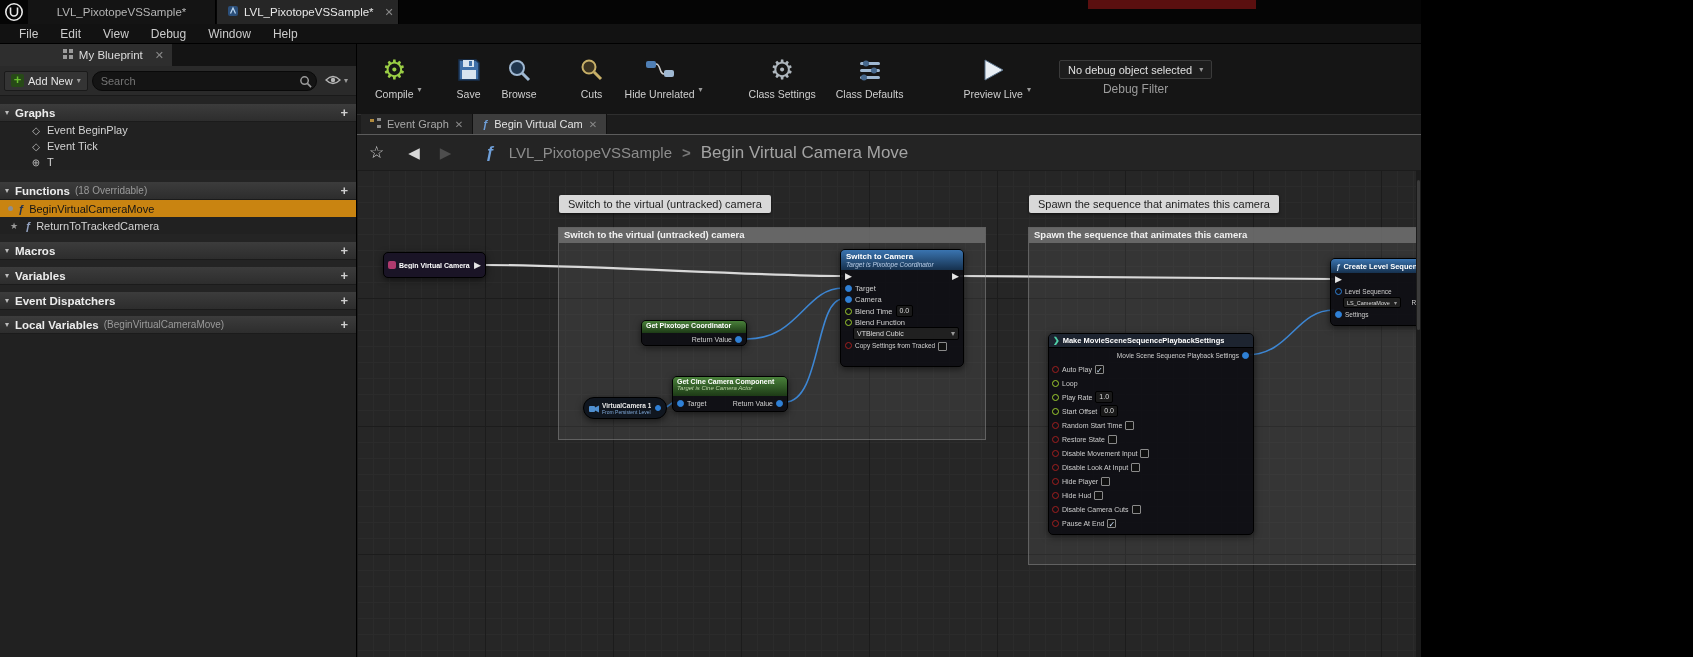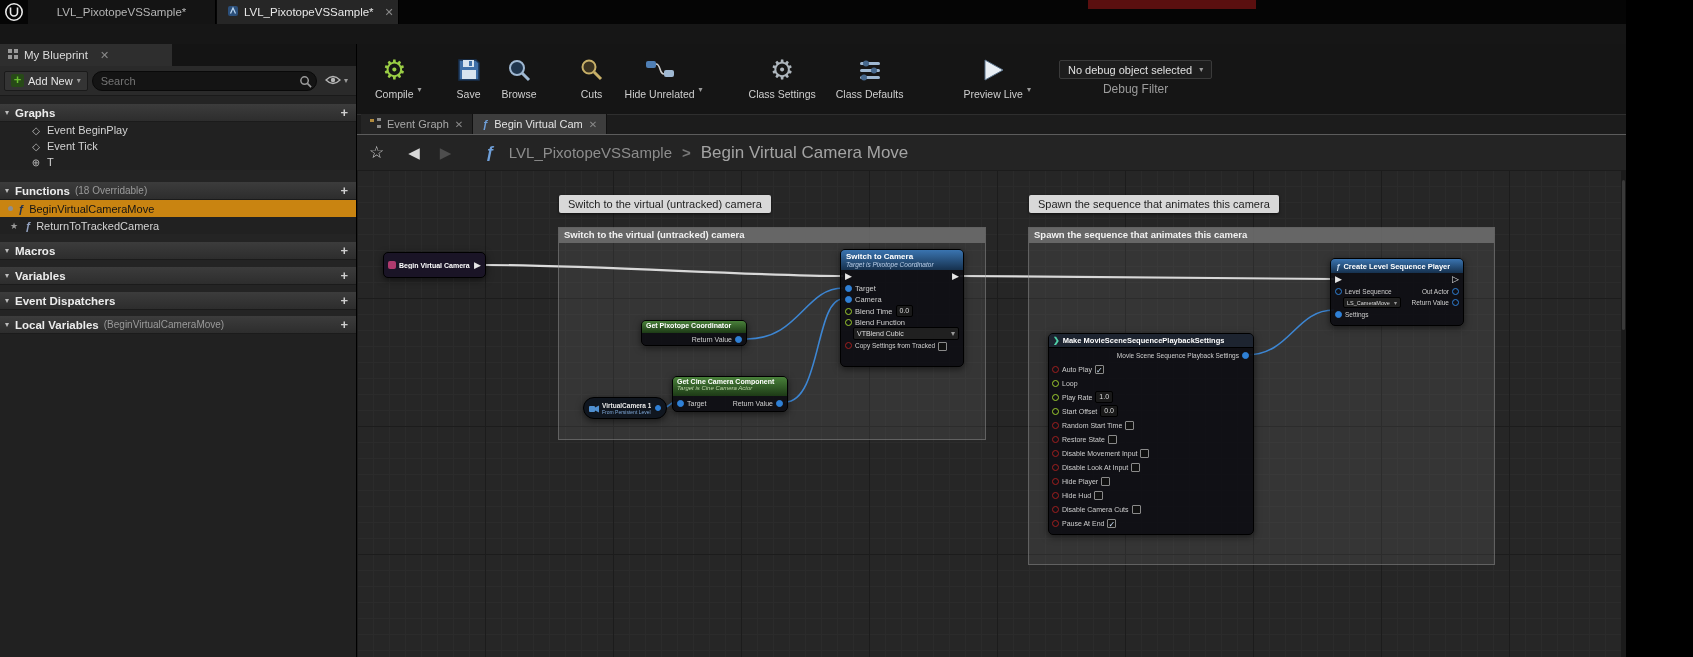--- a/index.html
+++ b/index.html
@@ -1,34 +1,34 @@
 <!DOCTYPE html>
 <html><head>
 <meta charset="utf-8">
 <style>
   * { margin:0; padding:0; box-sizing:border-box; }
   body { font-family:"Liberation Sans", sans-serif; background:#000; }
-  #app { position:relative; width:1626px; height:657px; overflow:hidden; background:#161616; }
+  #app { position:relative; width:1421px; height:657px; overflow:hidden; background:#161616; }
   .abs { position:absolute; }
 
   
   #titlebar { position:absolute; left:0; top:0; width:1693px; height:24px; background:#050505; }
   .win-tab { position:absolute; top:0; height:24px; display:flex; align-items:center; gap:5px; padding:0 10px; font-size:11.5px; color:#b5b5b5; background:#141414; border-right:1px solid #000; }
   .win-tab.active { background:#262626; color:#e8e8e8; }
   .tab-close { color:#8a8a8a; font-size:11px; margin-left:6px; }
   #ext-strip { position:absolute; left:1088px; top:0; width:168px; height:9px; background:#5a0f0f; }
 
   
   #menubar { position:absolute; left:0; top:24px; width:1693px; height:20px; background:#121212; border-bottom:1px solid #000; display:flex; align-items:center; padding-left:8px; }
   .menu-item { color:#cccccc; font-size:12px; padding:2px 11px; }
 
   
   #sidebar { position:absolute; left:0; top:44px; width:357px; bottom:0; background:#212121; border-right:1px solid #000; }
   #sb-tabstrip { height:22px; background:#141414; display:flex; }
-  #sb-tab { width:172px; background:#2e2e2e; display:flex; align-items:center; gap:6px; padding:4px 8px; font-size:11.5px; color:#dcdcdc; }
+  #sb-tab { width:172px; background:#2e2e2e; display:flex; align-items:center; gap:6px; padding:4px 8px; font-size:11.5px; color:#dcdcdc;justify-content:flex-end; }
   #sb-toolbar { height:30px; background:#2a2a2a; display:flex; align-items:center; padding:0 4px; gap:4px; border-bottom:1px solid #1a1a1a; }
   #add-new-btn { display:flex; align-items:center; gap:4px; background:#343434; border:1px solid #1a1a1a; border-radius:2px; height:20px; padding:0 6px; font-size:11px; color:#e5e5e5; }
   #add-plus { color:#6abe30; font-weight:bold; font-size:13px; background:#274a17; border-radius:2px; width:13px; height:13px; line-height:12px; text-align:center; }
   .caret { color:#9a9a9a; font-size:8px; }
   #sb-search { position:relative; flex:1; height:20px; }
   #sb-search input { width:100%; height:100%; background:#141414; border:1px solid #090909; border-radius:10px; color:#bbb; font-size:11px; padding:0 22px 0 8px; outline:none; }
   #sb-search .mag { position:absolute; right:5px; top:3px; }
   #eye-btn { display:flex; align-items:center; gap:3px; padding:0 4px; }
   .sb-spacer { background:#242424; }
   .sb-header { height:18px; background:linear-gradient(#3c3c3c,#2d2d2d); border-bottom:1px solid #1b1b1b; display:flex; align-items:center; padding:0 8px 0 5px; }
@@ -129,20 +129,28 @@
       <span><svg width="12" height="12" viewBox="0 0 12 12">
             <rect x="1" y="1" width="10" height="10" rx="2" fill="#2b4f7a"></rect>
             <path d="M3.5 8.5 L6 3 L8.5 8.5" stroke="#bcd8f2" stroke-width="1.2" fill="none"></path>
           </svg></span>
       <span>LVL_PixotopeVSSample*</span>
       <span class="tab-close">✕</span>
     </div>
     <div id="ext-strip"></div>
   </div>
 
+  <div id="menubar">
+    <span class="menu-item">File</span>
+    <span class="menu-item">Edit</span>
+    <span class="menu-item">View</span>
+    <span class="menu-item">Debug</span>
+    <span class="menu-item">Window</span>
+    <span class="menu-item">Help</span>
+  </div>
 
   <div id="sidebar">
     <div id="sb-tabstrip">
       <div id="sb-tab">
         <span><svg width="10" height="10" viewBox="0 0 10 10">
               <rect x="0" y="0" width="4" height="4" fill="#9a9a9a"></rect>
               <rect x="6" y="0" width="4" height="4" fill="#9a9a9a"></rect>
               <rect x="0" y="6" width="4" height="4" fill="#9a9a9a"></rect>
               <rect x="6" y="6" width="4" height="4" fill="#9a9a9a"></rect>
             </svg></span>

